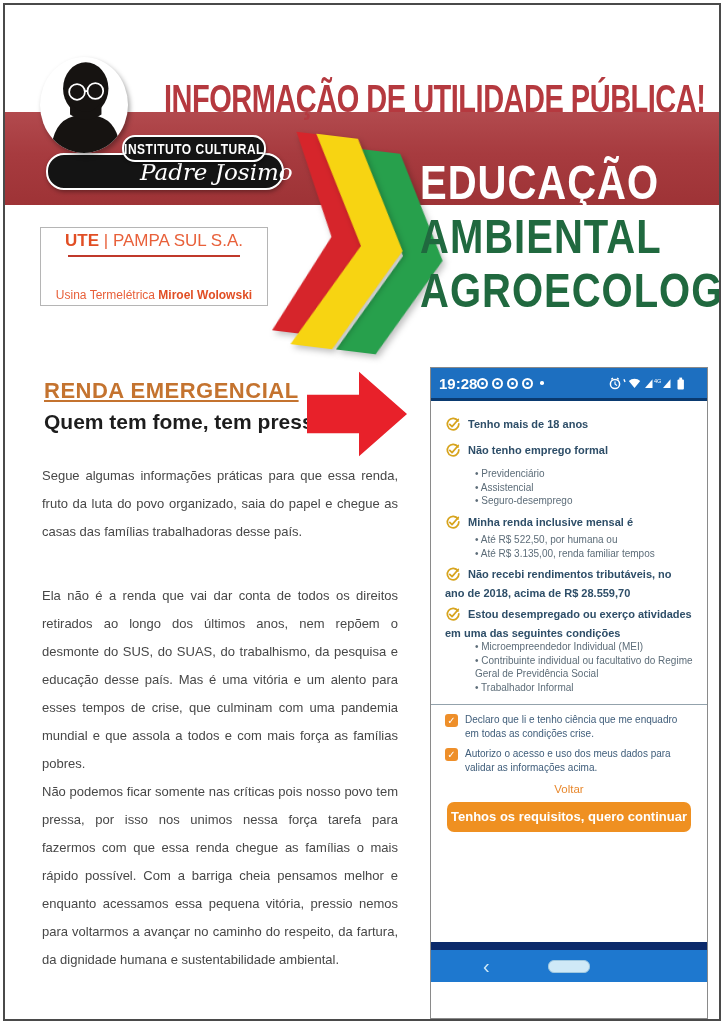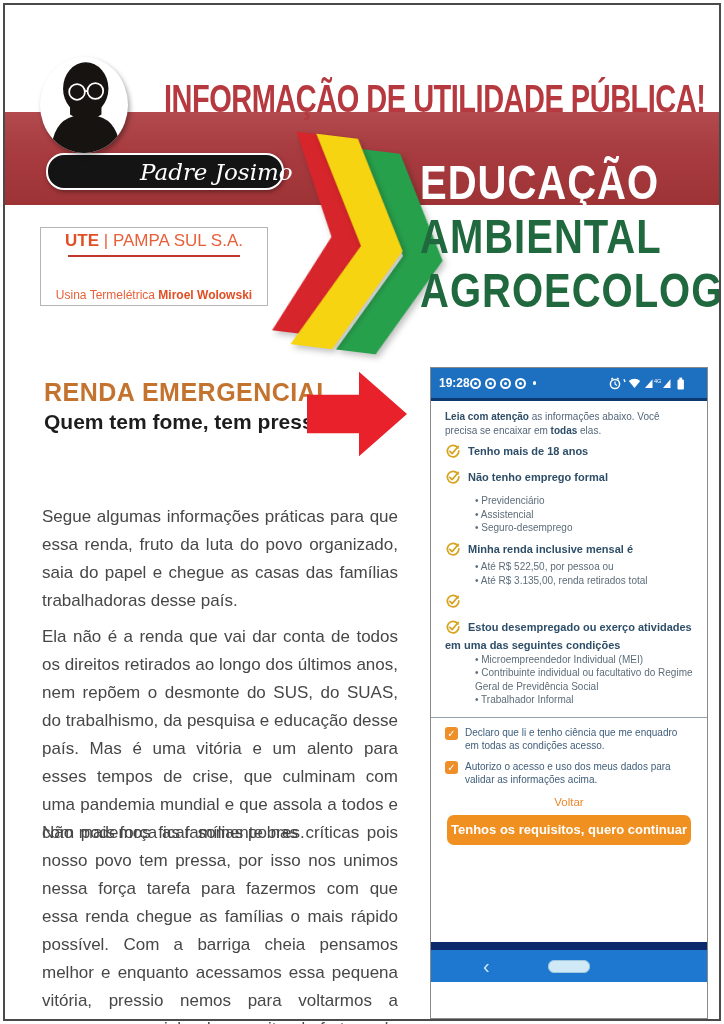--- a/index.html
+++ b/index.html
@@ -46,38 +46,38 @@
   .sponsor{position:absolute;left:40px;top:227px;width:226px;height:77px;background:#fff;
            border:1px solid #b5b5b5;z-index:2;display:flex;flex-direction:column;align-items:center;
            justify-content:center;}
   .sponsor-name{font-size:17px;color:#e8603a;white-space:nowrap;}
   .sponsor-name b{color:#e14e24;}
   .sponsor-rule{width:172px;border-top:2px solid #c0392b;margin:4px 0 3px 0;}
   .sponsor-sub{font-size:12px;color:#e8603a;white-space:nowrap;margin-top:28px;}
   .sponsor-sub b{color:#e14e24;}
 
   
-  .article-title{position:absolute;left:44px;top:378px;font-size:25px;font-weight:bold;
-            color:#c4732f;letter-spacing:0.5px;white-space:nowrap;}
+  .article-title{position:absolute;left:44px;top:378px;font-size:22px;font-weight:bold;
+            color:#c4732f;letter-spacing:0.5px;white-space:nowrap;text-decoration:underline;}
   .article-sub{position:absolute;left:44px;top:410px;font-size:21px;font-weight:bold;color:#1d1d1d;white-space:nowrap;}
-  .para{position:absolute;left:42px;width:356px;font-size:17px;line-height:28px;color:#474747;
-        text-align:justify;margin-top:41px;}
+  .para{position:absolute;left:42px;width:356px;font-size:13px;line-height:28px;color:#474747;
+        text-align:justify;}
   .para-1{top:462px;}
   .para-2{top:582px;}
   .para-3{top:778px;}
 
   .big-arrow{position:absolute;left:307px;top:370px;width:100px;height:88px;background:#e8212a;
         clip-path:polygon(0 28%,52% 28%,52% 2%,100% 50%,52% 98%,52% 72%,0 72%);z-index:2;}
 
   
   .phone{position:absolute;left:430px;top:367px;width:276px;height:650px;background:#fff;
         border:1px solid #8a8a8a;z-index:3;display:flex;flex-direction:column;}
   .statusbar{height:30px;background:#1d6fc0;border-bottom:3px solid #0a3a70;display:flex;
         align-items:center;padding:0 8px;flex:0 0 auto;}
-  .status-time{color:#fff;font-size:12px;font-weight:bold;}
+  .status-time{color:#fff;font-size:15px;font-weight:bold;}
   .status-circles{display:flex;align-items:center;gap:4px;}
   .circ{width:11px;height:11px;border:2px solid #fff;border-radius:50%;box-sizing:border-box;
         display:flex;align-items:center;justify-content:center;}
   .circ::after{content:"";width:3px;height:3px;background:#fff;border-radius:50%;}
   .mini-dot{width:3.5px;height:3.5px;background:#fff;border-radius:50%;margin-left:3px;}
   .status-right{margin-left:auto;display:flex;align-items:center;}
 
   .phone-content{flex:1 1 auto;overflow:hidden;padding:9px 14px 2px 14px;}
   .intro{font-size:10px;line-height:13.5px;color:#53667a;margin-bottom:6px;}
   .intro b{color:#2e4e68;}
@@ -106,20 +106,23 @@
 <body>
 
 <div class="page">
 
   <div class="red-band"></div>
   <div class="headline">INFORMAÇÃO DE UTILIDADE PÚBLICA!</div>
 
   <div class="logo-pill2">
     <span>Padre Josimo</span>
   </div>
+  <div class="logo-pill1">
+    <span>INSTITUTO CULTURAL</span>
+  </div>
   <div class="logo-ellipse">
     <span>
       <svg width="88" height="96" viewBox="0 0 100 110">
         <ellipse cx="52" cy="36" rx="26" ry="30" fill="#161311"></ellipse>
         <path d="M12 110 Q14 74 38 68 L66 68 Q90 74 92 110 Z" fill="#161311"></path>
         <path d="M34 52 Q52 74 70 52 L70 66 Q52 78 34 66 Z" fill="#161311"></path>
         <circle cx="42" cy="40" r="9" fill="none" stroke="#ffffff" stroke-width="2"></circle>
         <circle cx="63" cy="39" r="9" fill="none" stroke="#ffffff" stroke-width="2"></circle>
         <path d="M51 39 L54 39" stroke="#ffffff" stroke-width="2"></path>
       </svg>
@@ -178,23 +181,20 @@
           <path d="M56 12 H63.5 V3.2 Z" fill="#fff"></path>
           <g>
             <rect x="70.5" y="3.6" width="6.4" height="10" rx="1" fill="#fff"></rect>
             <rect x="72.3" y="1.6" width="2.8" height="2.4" fill="#fff"></rect>
           </g>
         </svg>
       </span>
     </div>
 
     <div class="phone-content">
-      <div class="intro">
-        <b>Leia com atenção</b><span> as informações abaixo. Você precisa se encaixar em </span><b>todas</b><span> elas.</span>
-      </div>
 
       <div id="checklist">
           <div class="cl-item">
             <div class="cl-title"><span class="ck"><svg viewBox="0 0 20 20" width="16" height="16">
                   <path d="M16.2 6.2 A7.2 7.2 0 1 0 17.3 10" fill="none" stroke="#d7a41e" stroke-width="2.2" stroke-linecap="round"></path>
                   <path d="M6 10.4 L8.8 13.2 L16.6 4.4" fill="none" stroke="#d7a41e" stroke-width="2.2" stroke-linecap="round" stroke-linejoin="round"></path>
                 </svg></span><span>Tenho mais de 18 anos</span></div>
           </div>
           <div class="cl-item">
             <div class="cl-title"><span class="ck"><svg viewBox="0 0 20 20" width="16" height="16">
@@ -208,49 +208,49 @@
               <li>Assistencial</li>
               <li>Seguro-desemprego</li>
             </ul>
           </div>
           <div class="cl-item">
             <div class="cl-title"><span class="ck"><svg viewBox="0 0 20 20" width="16" height="16">
                   <path d="M16.2 6.2 A7.2 7.2 0 1 0 17.3 10" fill="none" stroke="#d7a41e" stroke-width="2.2" stroke-linecap="round"></path>
                   <path d="M6 10.4 L8.8 13.2 L16.6 4.4" fill="none" stroke="#d7a41e" stroke-width="2.2" stroke-linecap="round" stroke-linejoin="round"></path>
                 </svg></span><span>Minha renda inclusive mensal é</span></div>
             <ul class="bullets">
-              <li>Até R$ 522,50, por pessoa ou</li>
-              <li>Até R$ 3.135,00, renda retirados total</li>
+              <li>Até R$ 522,50, por humana ou</li>
+              <li>Até R$ 3.135,00, renda familiar tempos</li>
             </ul>
           </div>
           <div class="cl-item">
             <div class="cl-title"><span class="ck"><svg viewBox="0 0 20 20" width="16" height="16">
                   <path d="M16.2 6.2 A7.2 7.2 0 1 0 17.3 10" fill="none" stroke="#d7a41e" stroke-width="2.2" stroke-linecap="round"></path>
                   <path d="M6 10.4 L8.8 13.2 L16.6 4.4" fill="none" stroke="#d7a41e" stroke-width="2.2" stroke-linecap="round" stroke-linejoin="round"></path>
-                </svg></span></div>
+                </svg></span><span>Não recebi rendimentos tributáveis, no ano de 2018, acima de R$ 28.559,70</span></div>
           </div>
           <div class="cl-item">
             <div class="cl-title"><span class="ck"><svg viewBox="0 0 20 20" width="16" height="16">
                   <path d="M16.2 6.2 A7.2 7.2 0 1 0 17.3 10" fill="none" stroke="#d7a41e" stroke-width="2.2" stroke-linecap="round"></path>
                   <path d="M6 10.4 L8.8 13.2 L16.6 4.4" fill="none" stroke="#d7a41e" stroke-width="2.2" stroke-linecap="round" stroke-linejoin="round"></path>
                 </svg></span><span>Estou desempregado ou exerço atividades em uma das seguintes condições</span></div>
             <ul class="bullets">
               <li>Microempreendedor Individual (MEI)</li>
               <li>Contribuinte individual ou facultativo do Regime Geral de Previdência Social</li>
               <li>Trabalhador Informal</li>
             </ul>
           </div>
         </div>
 
       <hr class="divider">
 
       <div id="consents">
           <div class="consent">
             <span class="cbx">✓</span>
-            <span class="consent-text">Declaro que li e tenho ciência que me enquadro em todas as condições acesso.</span>
+            <span class="consent-text">Declaro que li e tenho ciência que me enquadro em todas as condições crise.</span>
           </div>
           <div class="consent">
             <span class="cbx">✓</span>
             <span class="consent-text">Autorizo o acesso e uso dos meus dados para validar as informações acima.</span>
           </div>
         </div>
 
       <div class="back-link">Voltar</div>
       <div class="submit-btn">Tenhos os requisitos, quero continuar</div>
     </div>

